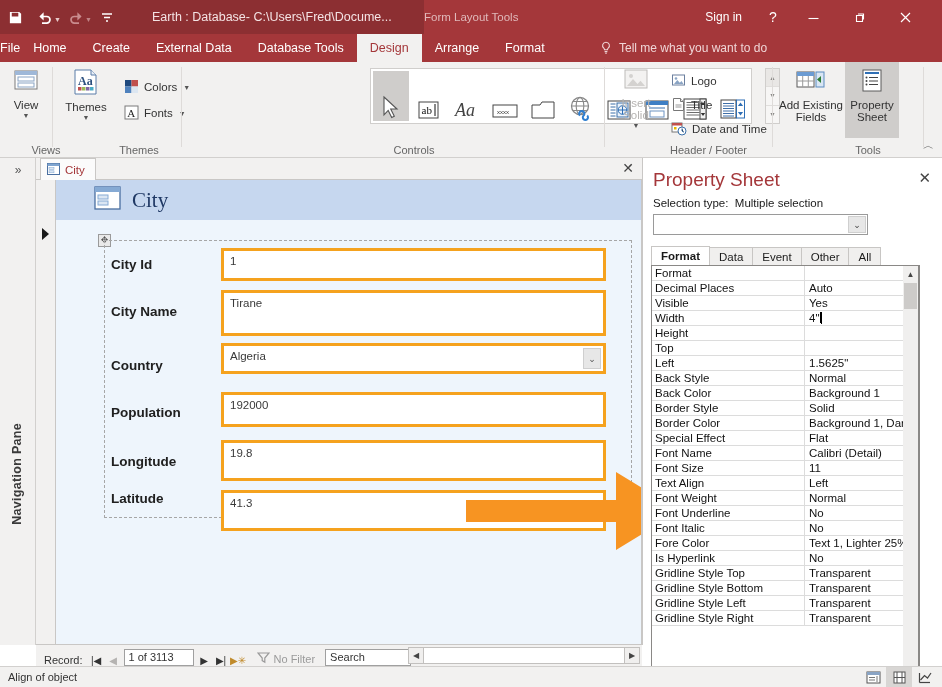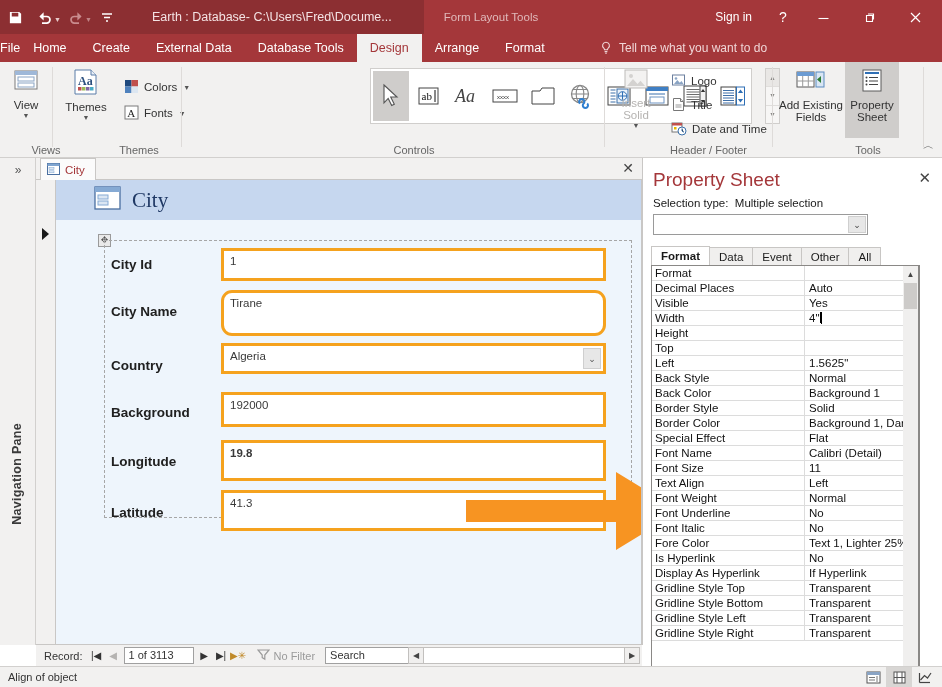--- a/index.html
+++ b/index.html
@@ -26,23 +26,23 @@
   }
   .qat-btn.dim { color: #c98c8e; }
   .qat-caret { font-size: 7px; color: #e8c9ca; margin-left: -6px; margin-top: 5px; }
   .qat-caret.dim { color: #bf8385; }
   .doc-title {
     position: absolute; left: 152px; top: 0; height: 34px; line-height: 34px;
     color: #f4e3e4; font-size: 12.5px; white-space: nowrap;
   }
   .ctx-title {
     position: absolute; left: 424px; top: 0; width: 134px; height: 34px;
-    line-height: 34px; text-align: center; color: #e0b9ba; font-size: 11.5px;
-  }
-  .tb-right { position: absolute; right: 4px; top: 0; height: 34px; display: flex; align-items: center; }
+    line-height: 34px; color: #e0b9ba; font-size: 11.5px;
+  }
+  .tb-right { position: absolute; right: 14px; top: 0; height: 34px; display: flex; align-items: center; }
   .signin { color: #ffffff; font-size: 12px; padding: 0 14px; line-height: 34px; }
   .help-q { color: #ffffff; font-size: 14px; width: 34px; text-align: center; line-height: 34px; }
   .wbtn { width: 46px; height: 34px; display: flex; align-items: center; justify-content: center; color: #fff; }
   .wbtn svg { display: block; }
 
   
   .tabstrip {
     position: absolute; left: 0; top: 34px; width: 942px; height: 28px;
     background: #a4373a;
   }
@@ -85,21 +85,21 @@
     height: 22px; padding: 0 3px;
   }
   .smallbtn .dd { font-size: 7px; color: #555; margin-left: 1px; }
 
   .ctrlgallery {
     position: absolute; left: 188px; top: 6px; width: 382px; height: 56px;
     background: #fff; border: 1px solid #d0cecc;
     display: flex; align-items: center; padding-left: 2px; gap: 2px;
   }
   .ctrlitem {
-    width: 39px; height: 50px; display: flex; align-items: center; justify-content: center;
+    width: 39px; height: 50px; display: flex; align-items: flex-end; justify-content: center;
   }
   .ctrlitem.sel { background: #cfcdcb; }
   .galscroll {
     position: absolute; left: 583px; top: 6px; width: 15px; height: 56px;
     display: flex; flex-direction: column; border: 1px solid #d0cecc; background: #f7f6f5;
   }
   .gs { flex: 1; display: flex; align-items: center; justify-content: center; font-size: 7px; color:#8a8886; }
   .gs.top { background: #e9e7e5; }
   .gs + .gs { border-top: 1px solid #e0dedc; }
 
@@ -191,21 +191,21 @@
     font-size: 9px; color: #555;
   }
 
   
   .annot { position: absolute; left: 430px; top: 292px; pointer-events: none; }
 
   
   .recnav {
     position: absolute; left: 36px; top: 644px; width: 606px; height: 22px;
     background: #f2f1f0; border-top: 1px solid #c9c7c5;
-    display: flex; align-items: center; font-size: 11px; color: #333;
+    display: flex; align-items: flex-end; font-size: 11px; color: #333;
   }
   .rn-lbl { padding: 0 5px 0 8px; }
   .rn-btn { width: 17px; text-align: center; font-size: 10px; color: #333; }
   .rn-btn.dim { color: #b5b3b1; }
   .rn-box {
     width: 70px; height: 17px; background: #fff; border: 1px solid #a0a0a0;
     font-size: 11px; line-height: 15px; padding-left: 4px; margin: 0 2px;
   }
   .rn-filter {
     display: flex; align-items: center; gap: 4px; margin-left: 10px; color: #9a9a9a; font-size: 11px;
@@ -646,43 +646,43 @@
       <div class="layhandle">✥</div>
       <div class="layoutbox"></div>
 
       <div class="frow">
         <div class="flabel" style="top:37px;">City Id</div>
         <div class="fbox" style="top:28px; height:33px;">1</div>
       </div>
 
       <div class="frow">
         <div class="flabel" style="top:84px;">City Name</div>
-        <div class="fbox" style="top:70px; height:46px;border-radius:11px;">Tirane</div>
+        <div class="fbox" style="top:70px; height:46px;">Tirane</div>
       </div>
 
       <div class="frow">
         <div class="flabel" style="top:138px;">Country</div>
         <div class="fbox combo" style="top:123px; height:31px;">
           <span>Algeria</span>
           <span class="combo-arrow">⌄</span>
         </div>
       </div>
 
       <div class="frow">
-        <div class="flabel" style="top:185px;">Background</div>
+        <div class="flabel" style="top:185px;">Population</div>
         <div class="fbox" style="top:172px; height:35px;">192000</div>
       </div>
 
       <div class="frow">
         <div class="flabel" style="top:234px;">Longitude</div>
-        <div class="fbox" style="top:220px; height:41px;font-weight:bold;">19.8</div>
+        <div class="fbox" style="top:220px; height:41px;">19.8</div>
       </div>
 
       <div class="frow">
-        <div class="flabel" style="top:285px;">Latitude</div>
+        <div class="flabel" style="top:271px;">Latitude</div>
         <div class="fbox" style="top:270px; height:41px;">41.3</div>
       </div>
     </div>
 
     <svg class="annot" width="215" height="78" viewBox="0 0 215 78">
       <path d="M0 28 H150 V0 L214 39 L150 78 V50 H0 Z" fill="#f79422"></path>
     </svg>
   </div>
 
   <div class="recnav">
@@ -803,24 +803,20 @@
         </div>
         <div class="ps-row">
           <div class="ps-name">Fore Color</div>
           <div class="ps-val">Text 1, Lighter 25%</div>
         </div>
         <div class="ps-row">
           <div class="ps-name">Is Hyperlink</div>
           <div class="ps-val">No</div>
         </div>
         <div class="ps-row">
-          <div class="ps-name">Display As Hyperlink</div>
-          <div class="ps-val">If Hyperlink</div>
-        </div>
-        <div class="ps-row">
           <div class="ps-name">Gridline Style Top</div>
           <div class="ps-val">Transparent</div>
         </div>
         <div class="ps-row">
           <div class="ps-name">Gridline Style Bottom</div>
           <div class="ps-val">Transparent</div>
         </div>
         <div class="ps-row">
           <div class="ps-name">Gridline Style Left</div>
           <div class="ps-val">Transparent</div>

